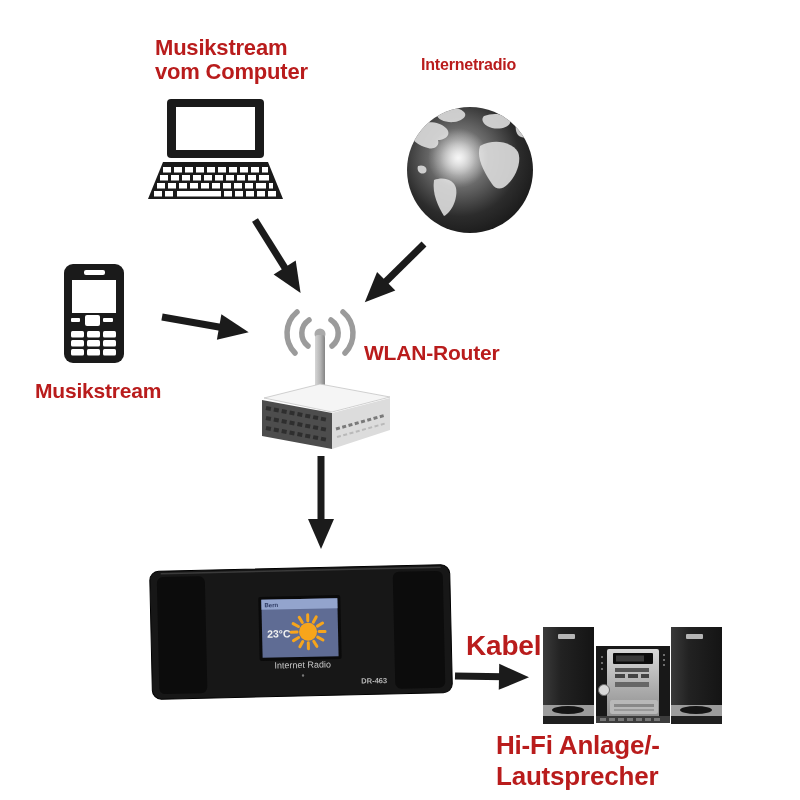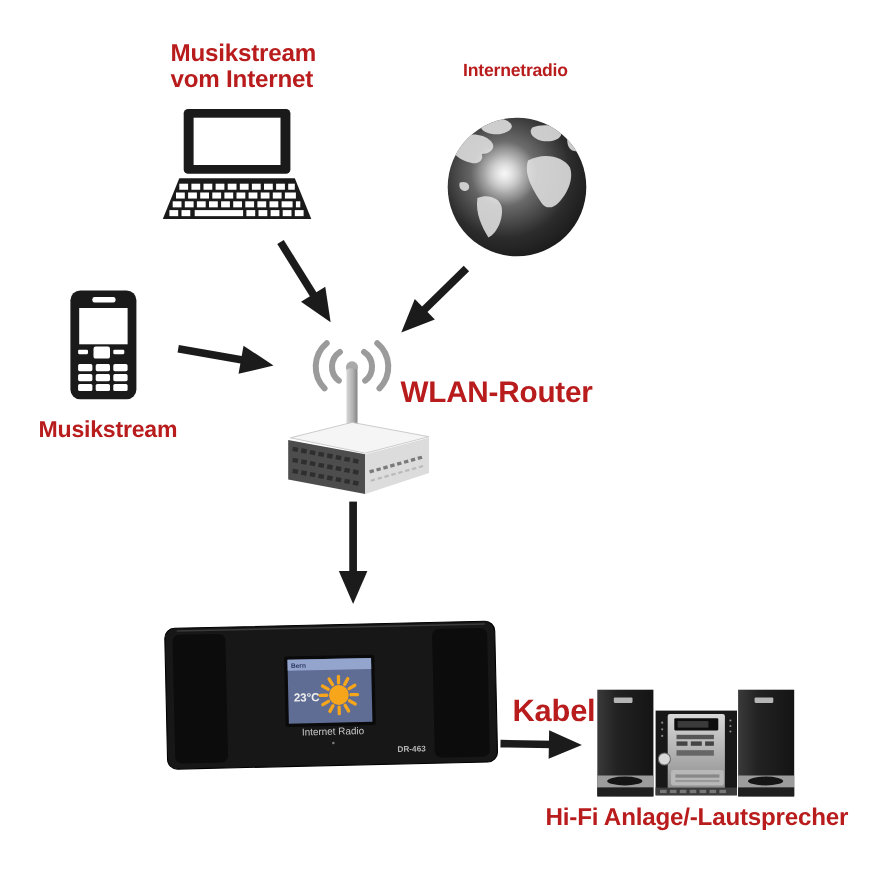--- a/index.html
+++ b/index.html
@@ -5,23 +5,23 @@
   html,body{margin:0;padding:0;background:#ffffff;}
   .canvas{
     position:relative;width:800px;height:800px;background:#ffffff;overflow:hidden;
     font-family:"Liberation Sans",sans-serif;color:#1a1a1a;
   }
   .canvas svg{position:absolute;left:0;top:0;}
   .lbl{position:absolute;font-weight:700;color:#b91c1c;letter-spacing:-0.2px;}
   .lbl-computer{left:155px;top:36px;font-size:22px;line-height:24px;}
   .lbl-internetradio{left:421px;top:56px;font-size:16px;}
   .lbl-smartphone{left:35px;top:379px;font-size:21px;line-height:23px;}
-  .lbl-router{left:364px;top:341px;font-size:27px;}
+  .lbl-router{left:364px;top:341px;font-size:21px;}
   .lbl-kabel{left:466px;top:630px;font-size:28px;}
-  .lbl-hifi{left:496px;top:730px;font-size:22px;}
+  .lbl-hifi{left:496px;top:730px;font-size:26px;}
 </style>
 </head>
 <body>
 
 <div class="canvas">
 
   <svg width="800" height="800" viewBox="0 0 800 800">
     <defs>
       <radialGradient id="globeG" cx="42%" cy="40%" r="72%">
         <stop offset="0%" stop-color="#c9c9c9"></stop>
@@ -254,21 +254,21 @@
           <rect x="627" y="718" width="6" height="3" fill="#777777"></rect>
           <rect x="636" y="718" width="6" height="3" fill="#777777"></rect>
           <rect x="645" y="718" width="6" height="3" fill="#777777"></rect>
           <rect x="654" y="718" width="6" height="3" fill="#777777"></rect>
       </g>
     </g>
   </svg>
 
   <div class="lbl lbl-computer">
     <div>Musikstream</div>
-    <div>vom Internet</div>
+    <div>vom Computer</div>
   </div>
 
   <div class="lbl lbl-internetradio">Internetradio</div>
 
   <div class="lbl lbl-smartphone">
     <div>Musikstream</div>
   </div>
 
   <div class="lbl lbl-router">WLAN-Router</div>
 

